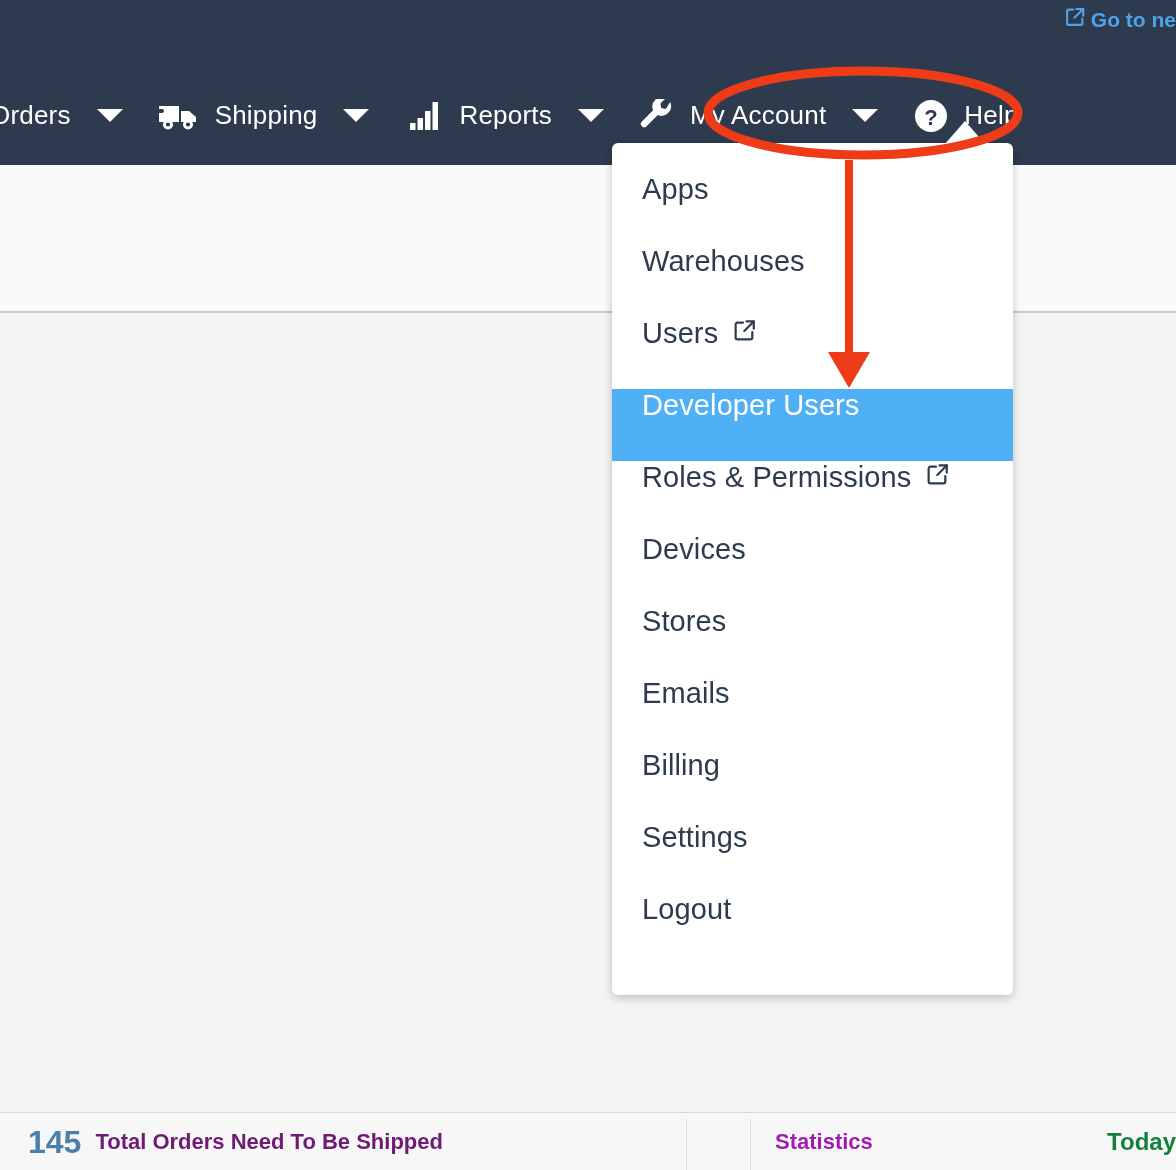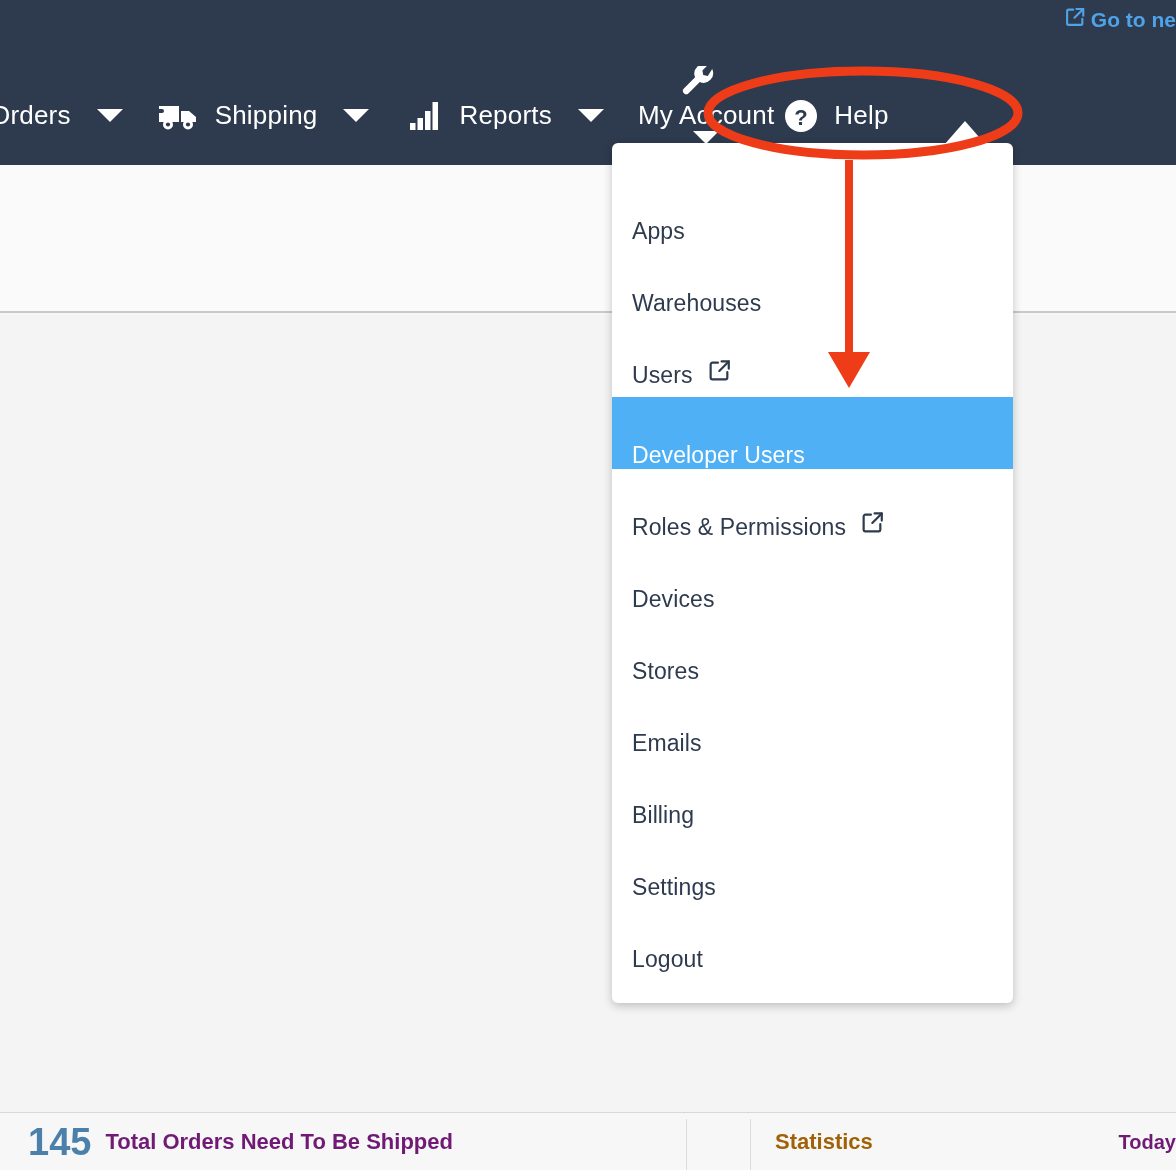--- a/index.html
+++ b/index.html
@@ -92,21 +92,21 @@
     border-left: 13px solid transparent;
     border-right: 13px solid transparent;
     border-top: 13px solid #ffffff;
   }
 
   #nav-orders { margin-left: -10px; }
   #nav-orders .nav-label { font-size: 26px; }
 
   #nav-reports { margin-left: 14px; }
   #nav-shipping { margin-left: 8px; }
-  #nav-myaccount { margin-left: 8px; flex-direction: column; }
+  #nav-myaccount { margin-left: 8px; }
   #nav-help { margin-left: 10px; }
 
   
   #dropdown-pointer {
     position: absolute;
     left: 944px; top: 121px;
     width: 0; height: 0;
     border-left: 21px solid transparent;
     border-right: 21px solid transparent;
     border-bottom: 24px solid #ffffff;
@@ -120,31 +120,30 @@
     width: 401px;
     background: #ffffff;
     border-radius: 6px;
     box-shadow: 0 3px 10px rgba(0,0,0,0.22);
     padding: 30px 0 30px 0;
     z-index: 8;
   }
   .menu-item {
     height: 72px;
     display: flex;
-    align-items: flex-end;
-    padding: 0 20px;
+    align-items: flex-start;
+    padding: 0 30px;
     color: #2e3a4e;
-    font-size: 23px;
+    font-size: 29px;
     cursor: pointer;
   }
   .menu-item .menu-label { letter-spacing: 0.1px; }
   .menu-item.is-active {
     background: #4fb0f5;
     color: #ffffff;
-    margin-top: 8px;
   }
   .menu-item .ext-ico {
     margin-left: 14px;
     display: block;
     flex: 0 0 auto;
   }
 
   
   #annotation-layer {
     position: absolute;
@@ -172,45 +171,45 @@
   #footer-total-block {
     position: absolute;
     left: 28px; top: 0;
     height: 58px;
     display: flex;
     align-items: center;
     gap: 14px;
   }
   #footer-count {
     color: #4a80aa;
-    font-size: 38px;
+    font-size: 32px;
     font-weight: 700;
     font-family: "Liberation Sans", sans-serif;
   }
   #footer-total-label {
     color: #701a75;
     font-size: 22px;
     font-weight: 700;
   }
   #footer-statistics-label {
     position: absolute;
     left: 775px; top: 0;
     height: 58px;
     display: flex; align-items: center;
-    color: #a16207;
+    color: #a21caf;
     font-size: 22px;
     font-weight: 700;
   }
   #footer-today-label {
     position: absolute;
     right: 0; top: 0;
     height: 58px;
     display: flex; align-items: center;
-    color: #701a75;
-    font-size: 20px;
+    color: #15803d;
+    font-size: 24px;
     font-weight: 700;
     white-space: nowrap;
   }
 </style>
 </head>
 <body>
 
 <div id="page-body">
   <div id="content-panel-top"></div>
   <div id="content-panel-main"></div>

